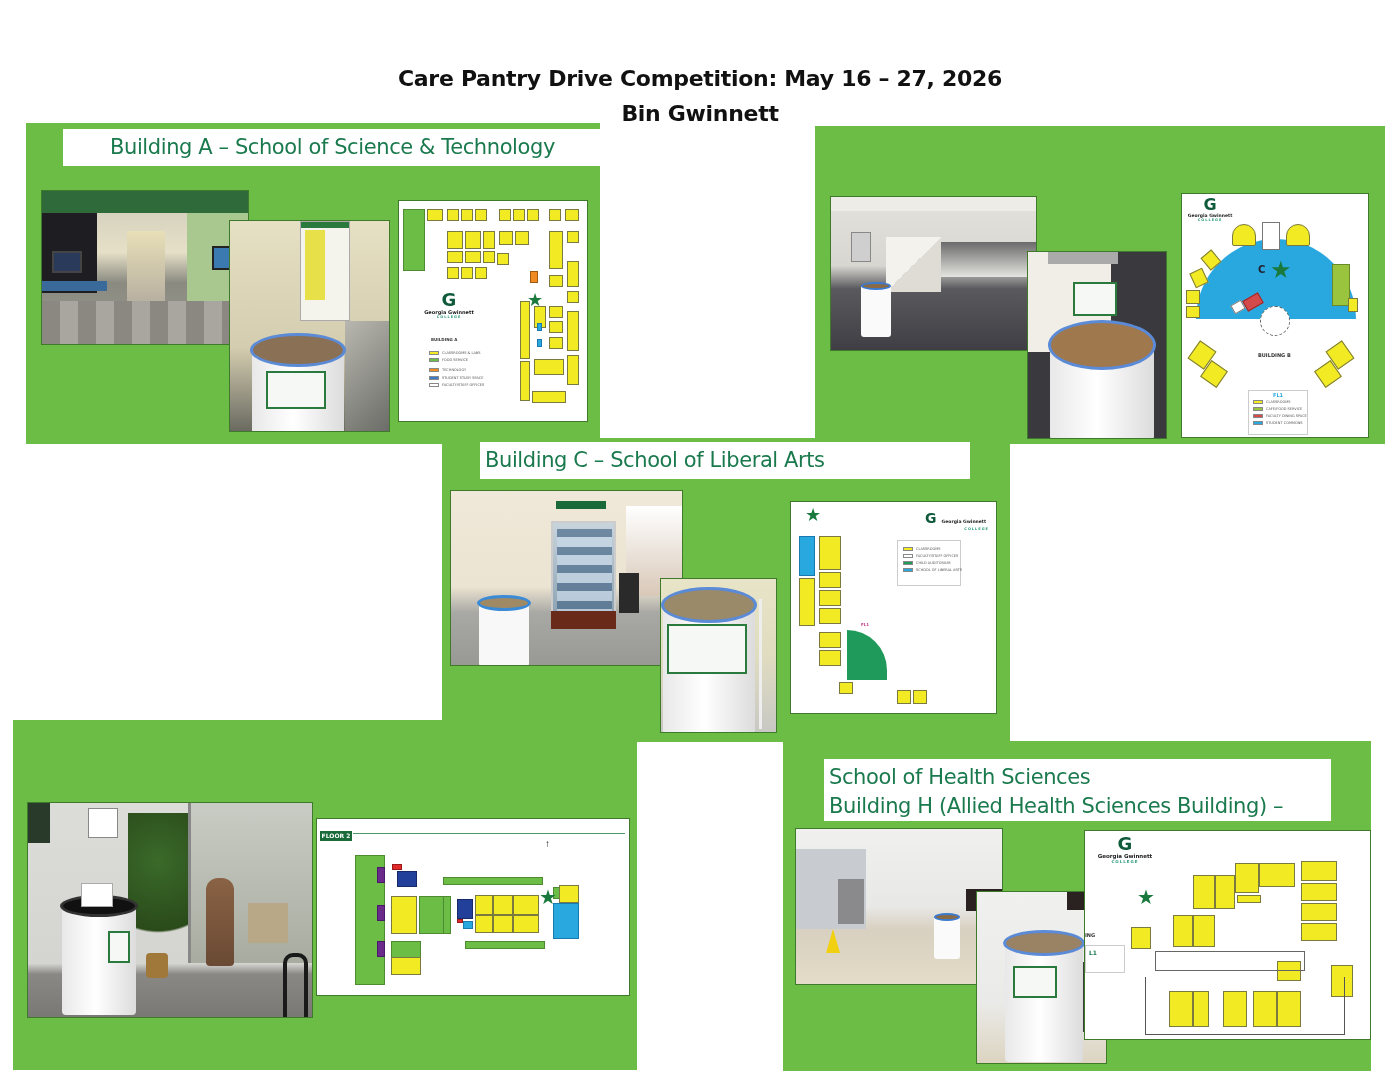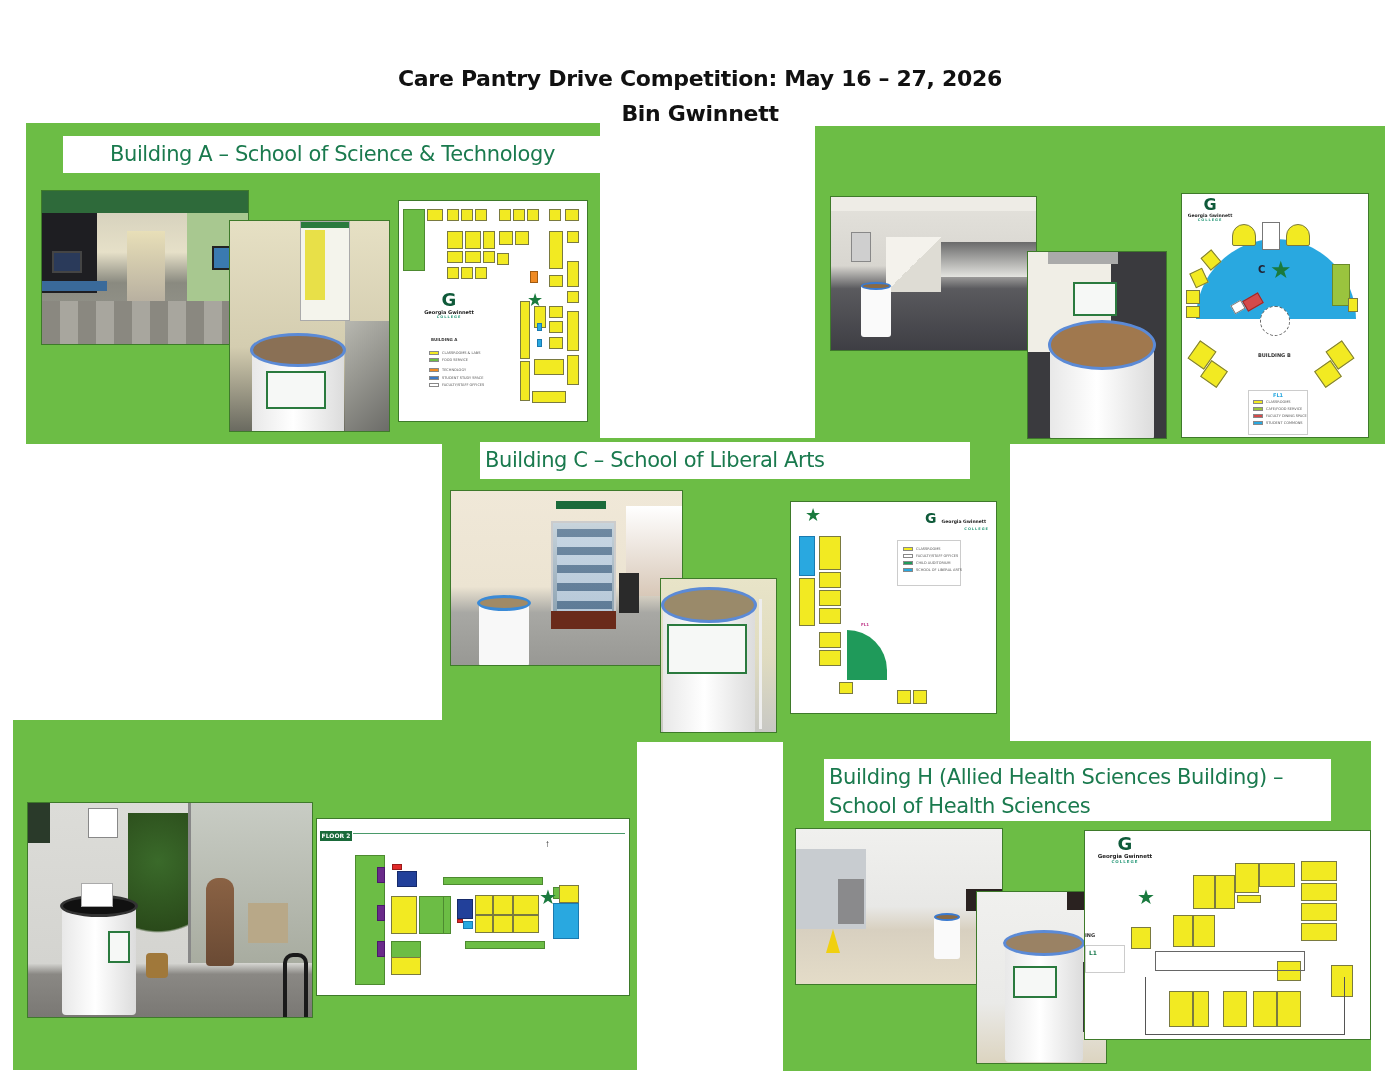--- a/index.html
+++ b/index.html
@@ -52,21 +52,21 @@
   .swatch { width: 10px; height: 4px; border: 1px solid #888; display: inline-block; }
   .tiny-label { position: absolute; font-family: "DejaVu Sans", sans-serif; font-size: 5px; color: #333; font-weight: bold; white-space: nowrap; }
 </style>
 </head>
 <body>
 
 <div class="page-title l1">Care Pantry Drive Competition: May 16 – 27, 2026</div>
 <div class="page-title l2">Bin Gwinnett</div>
 
 <section class="panel" style="left:26px; top:123px; width:574px; height:321px;">
-  <div class="panel-heading" style="left:37px; top:13px; width:571px;padding-left:47px;">Building A – School of Science &amp; Technology</div>
+  <div class="panel-heading" style="left:37px; top:6px; width:571px;padding-left:47px;">Building A – School of Science &amp; Technology</div>
 
   <div class="photo" style="left:15px; top:67px; width:208px; height:155px; background:linear-gradient(180deg,#cfcbb8 0%,#e6e0c8 40%,#8a8a80 60%,#9a9a92 100%);">
     <div style="position:absolute;left:0;top:0;width:100%;height:22px;background:#2e6a3a;"></div>
     <div style="position:absolute;left:0;top:22px;width:55px;height:80px;background:#1e1e22;"></div>
     <div style="position:absolute;left:10px;top:60px;width:30px;height:22px;background:#2a3a5a;border:2px solid #444;"></div>
     <div style="position:absolute;left:0;top:90px;width:65px;height:10px;background:#3a6a9a;"></div>
     <div style="position:absolute;left:85px;top:40px;width:38px;height:70px;background:linear-gradient(180deg,#e8dfb8,#b8b0a0);"></div>
     <div style="position:absolute;left:145px;top:22px;width:63px;height:110px;background:#a8c890;"></div>
     <div style="position:absolute;left:170px;top:55px;width:36px;height:24px;background:#3a7ab0;border:2px solid #222;"></div>
     <div style="position:absolute;left:0;top:110px;width:100%;height:45px;background:repeating-linear-gradient(90deg,#8a8880 0 18px,#a8a69e 18px 36px);"></div>
@@ -337,22 +337,22 @@
     <div class="room green" style="left:236px;top:68px;width:8px;height:12px;"></div>
     <div class="room" style="left:242px;top:66px;width:20px;height:18px;"></div>
     <div class="room blue" style="left:236px;top:84px;width:26px;height:36px;"></div>
     <div class="star" style="left:222px; top:68px; font-size:20px;">★</div>
     <div style="position:absolute;left:228px;top:20px;font-size:10px;line-height:1;color:#111;">↑</div>
   </div>
 </section>
 
 <section class="panel" style="left:783px; top:741px; width:588px; height:330px;">
   <div class="panel-heading" style="left:41px; top:18px; width:507px; height:62px;">
+    <div>School of Health Sciences</div>
     <div>Building H (Allied Health Sciences Building) –</div>
-    <div>School of Health Sciences</div>
   </div>
 
   <div class="photo" style="left:12px; top:87px; width:208px; height:157px; background:linear-gradient(180deg,#f0f0ee 0%,#e8e8e6 50%,#d8d0c0 65%,#e4dcc8 100%);">
     <div style="position:absolute;left:0;top:20px;width:70px;height:80px;background:#c8ccd0;"></div>
     <div style="position:absolute;left:42px;top:50px;width:26px;height:45px;background:#8a8a8c;"></div>
     <div style="position:absolute;left:170px;top:60px;width:38px;height:22px;background:#2a2220;"></div>
     <div style="position:absolute;left:30px;top:100px;width:14px;height:24px;background:#f0d010;clip-path:polygon(50% 0,100% 100%,0 100%);"></div>
     <div style="position:absolute;left:138px;top:88px;width:26px;height:42px;background:#fafafa;border-radius:3px;"></div>
     <div style="position:absolute;left:138px;top:84px;width:26px;height:8px;border-radius:50%;background:#8a6a44;border:2px solid #3a7ad0;"></div>
   </div>

